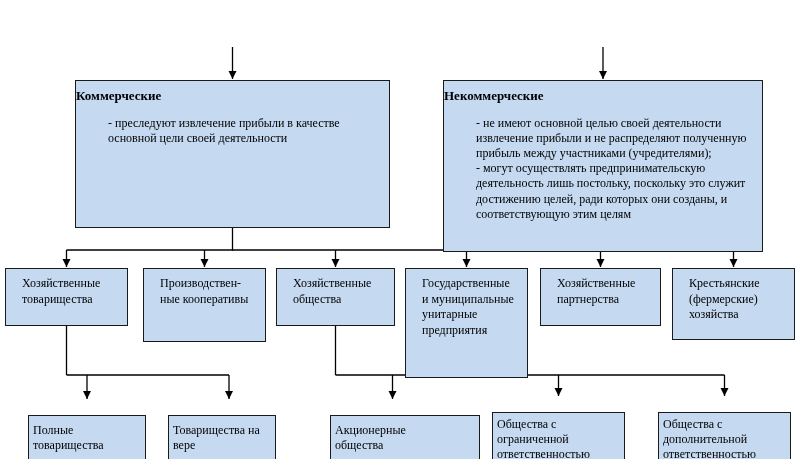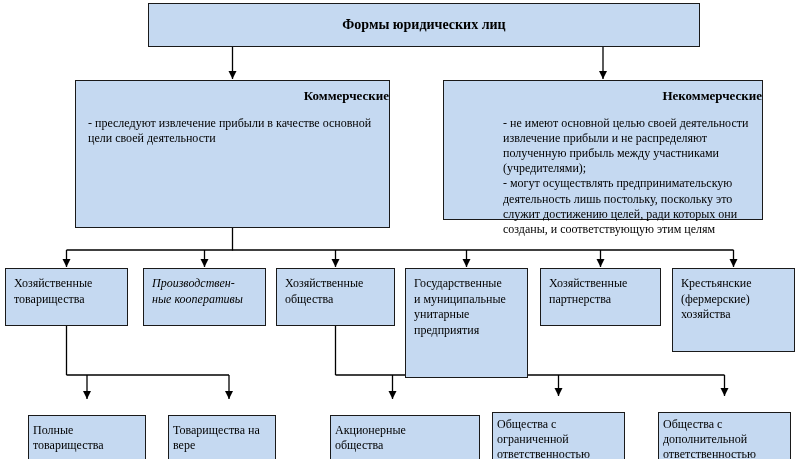--- a/index.html
+++ b/index.html
@@ -31,36 +31,37 @@
 
   .title-box {
     display: flex;
     align-items: center;
     justify-content: center;
     font-weight: bold;
     font-size: 14px;
   }
 
   .branch-heading {
-    text-align: right;
+    text-align: left;
     font-weight: bold;
     font-size: 13px;
     padding-top: 7px;
   }
   .branch-body {
     font-size: 12px;
     line-height: 1.26;
     padding: 12px 12px 0 12px;
     white-space: pre-line;
+    margin-left: 20px;
   }
 
   .node {
     font-size: 12px;
     line-height: 1.3;
-    padding: 7px 4px 4px 8px;
+    padding: 7px 4px 4px 16px;
     white-space: pre-line;
   }
 
   .leaf {
     font-size: 12px;
     line-height: 1.25;
     white-space: pre-line;
     display: flex;
     flex-direction: column;
     justify-content: center;
@@ -98,48 +99,45 @@
     <line x1="87" y1="375" x2="87" y2="399" marker-end="url(#arrowhead)"></line>
     <line x1="229" y1="375" x2="229" y2="399" marker-end="url(#arrowhead)"></line>
 
     <line x1="335.5" y1="326" x2="335.5" y2="375"></line>
     <line x1="335.5" y1="375" x2="724.5" y2="375"></line>
     <line x1="392.5" y1="375" x2="392.5" y2="399" marker-end="url(#arrowhead)"></line>
     <line x1="558.5" y1="375" x2="558.5" y2="396" marker-end="url(#arrowhead)"></line>
     <line x1="724.5" y1="375" x2="724.5" y2="396" marker-end="url(#arrowhead)"></line>
   </svg>
 
-  <div class="box title-box" style="left:148px; top:3px; width:552px; height:44px;">
-    <span>Формы юридических лиц</span>
-  </div>
 
   <div class="box" style="left:75px; top:80px; width:315px; height:148px;">
     <div class="branch-heading">Коммерческие</div>
     <div class="branch-body">- преследуют извлечение прибыли в качестве основной цели своей деятельности</div>
   </div>
 
-  <div class="box" style="left:443px; top:80px; width:320px; height:140px;padding-left:47px;">
+  <div class="box" style="left:443px; top:80px; width:320px; height:172px;">
     <div class="branch-heading">Некоммерческие</div>
     <div class="branch-body">- не имеют основной целью своей деятельности извлечение прибыли и не распределяют полученную прибыль между участниками (учредителями);
 - могут осуществлять предпринимательскую деятельность лишь постольку, поскольку это служит достижению целей, ради которых они созданы, и соответствующую этим целям</div>
   </div>
 
   <div class="box node" style="left:5px; top:268px; width:123px; height:58px;">Хозяйственные
 товарищества</div>
-  <div class="box node" style="left:143px; top:268px; width:123px; height:58px;font-style:italic;">Производствен-
+  <div class="box node" style="left:143px; top:268px; width:123px; height:74px;">Производствен-
 ные кооперативы</div>
   <div class="box node" style="left:276px; top:268px; width:119px; height:58px;">Хозяйственные
 общества</div>
   <div class="box node" style="left:405px; top:268px; width:123px; height:110px;">Государственные
 и муниципальные
 унитарные
 предприятия</div>
   <div class="box node" style="left:540px; top:268px; width:121px; height:58px;">Хозяйственные
 партнерства</div>
-  <div class="box node" style="left:672px; top:268px; width:123px; height:84px;">Крестьянские
+  <div class="box node" style="left:672px; top:268px; width:123px; height:72px;">Крестьянские
 (фермерские)
 хозяйства</div>
 
   <div class="box leaf" style="left:28px; top:400px; width:118px; height:46px;">Полные
 товарищества</div>
   <div class="box leaf" style="left:168px; top:400px; width:108px; height:46px;">Товарищества на
 вере</div>
   <div class="box leaf" style="left:330px; top:400px; width:150px; height:46px;">Акционерные
 общества</div>
   <div class="box leaf" style="left:492px; top:397px; width:133px; height:54px;">Общества с

